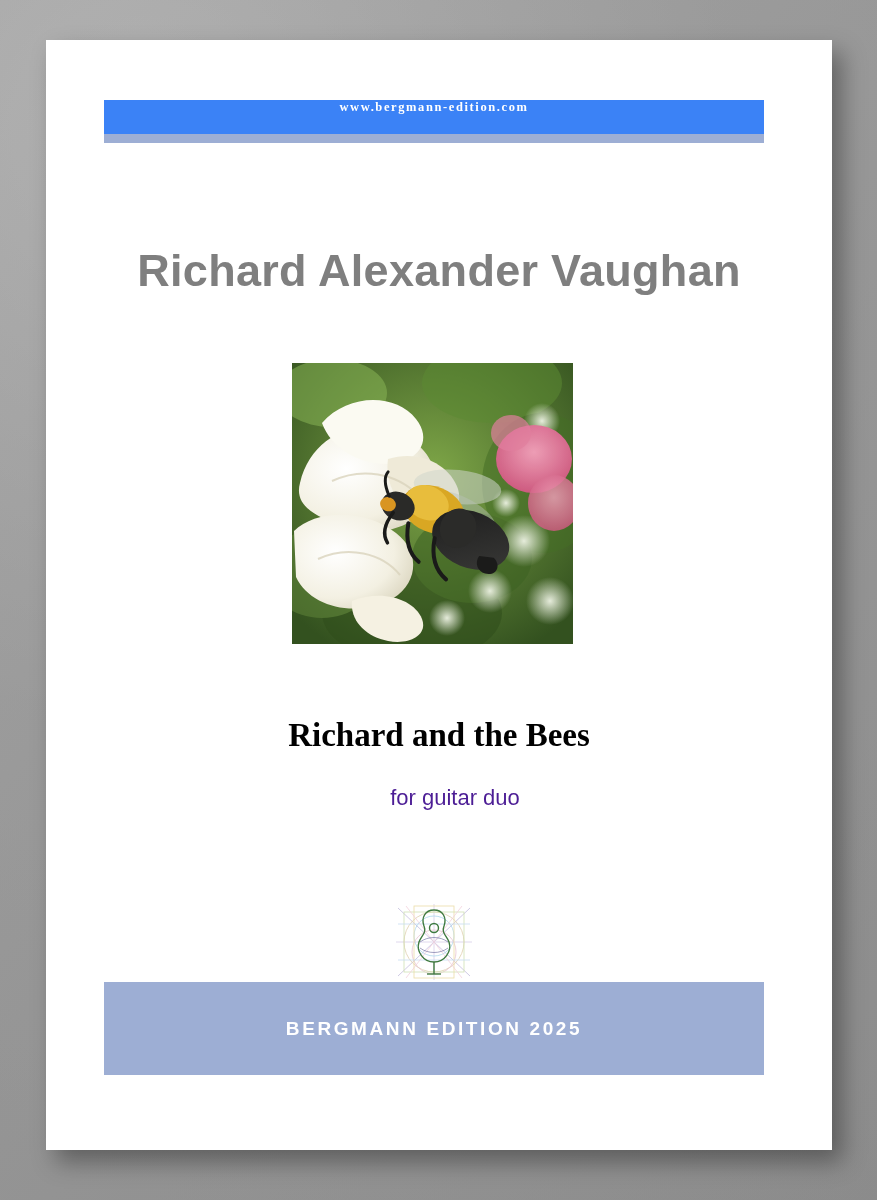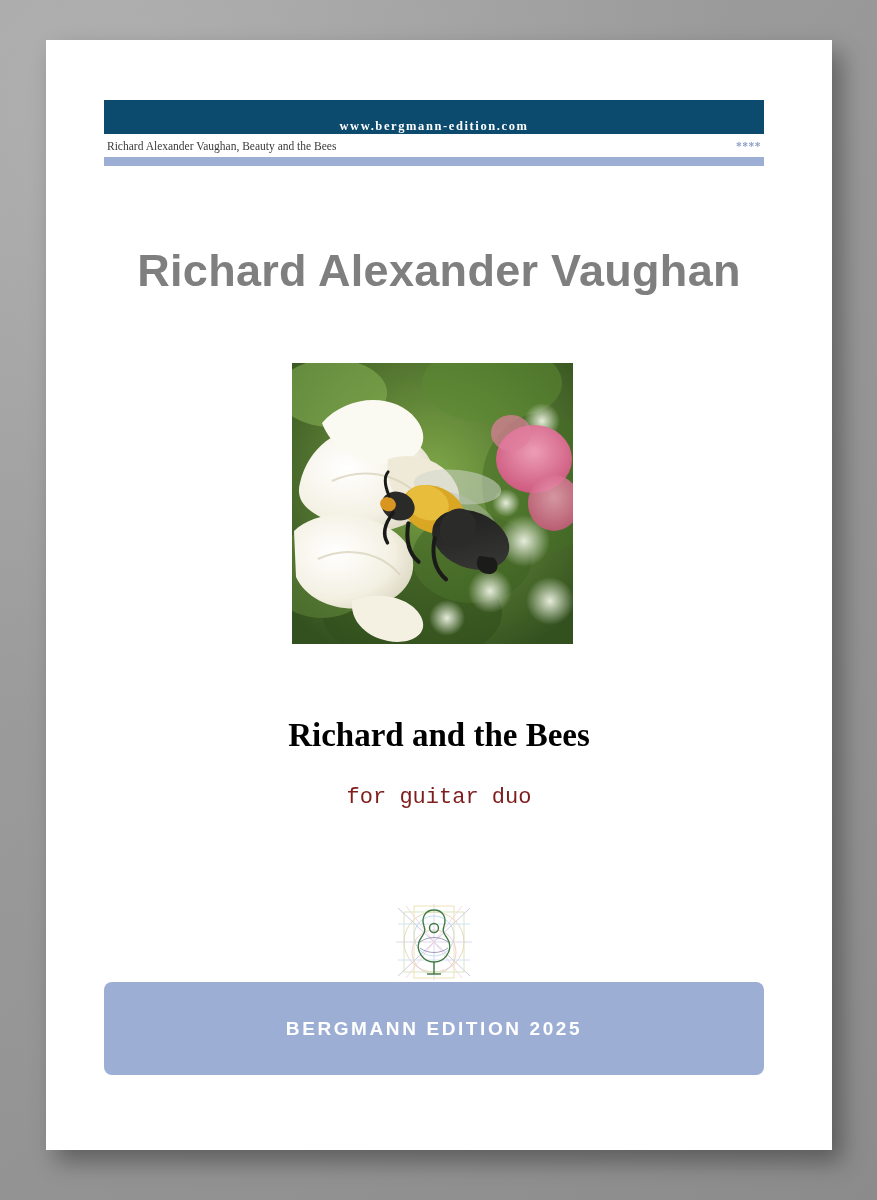--- a/index.html
+++ b/index.html
@@ -37,23 +37,23 @@
 
   
   .header-block {
     position: absolute;
     left: 58px;
     top: 60px;
     width: 660px;
   }
   .band-top {
     height: 34px;
-    background: #0c4a6e;
+    background: #3b82f6;
     display: flex;
-    align-items: flex-end;
+    align-items: flex-start;
     justify-content: center;
   }
   .band-top .url {
     color: #ffffff;
     font-size: 12.5px;
     letter-spacing: 1.6px;
     font-weight: bold;
     font-family: "Liberation Serif", serif;
   }
   .band-mid {
@@ -115,26 +115,26 @@
     width: 100%;
     text-align: center;
     font-size: 33px;
     font-weight: bold;
     color: #000000;
     font-family: "Liberation Serif", serif;
   }
   .work-sub {
     position: absolute;
     top: 745px;
-    left: 0;
+    left: 16px;
     width: 100%;
     text-align: center;
     font-size: 22px;
-    color: #7f1d1d;
-    font-family: Liberation Mono, monospace;
+    color: #4c1d95;
+    font-family: Liberation Sans, sans-serif;
   }
 
   
   .logo {
     position: absolute;
     left: 348px;
     top: 862px;
     width: 80px;
     height: 80px;
   }
@@ -143,44 +143,39 @@
   .footer-band {
     position: absolute;
     left: 58px;
     top: 942px;
     width: 660px;
     height: 93px;
     background: #9daed4;
     display: flex;
     align-items: center;
     justify-content: center;
-    border-radius: 8px;
   }
   .footer-band .imprint {
     color: #ffffff;
     font-size: 19px;
     letter-spacing: 2.6px;
     font-weight: bold;
     font-family: "Liberation Sans", sans-serif;
   }
 </style>
 </head>
 <body>
 
 <div class="backdrop"></div>
 
 <div class="page">
 
   <div class="header-block">
     <div class="band-top">
       <span class="url">www.bergmann-edition.com</span>
-    </div>
-    <div class="band-mid">
-      <span class="crumb">Richard Alexander Vaughan, Beauty and the Bees</span>
-      <span class="stars">****</span>
     </div>
     <div class="band-bottom"></div>
   </div>
 
   <div class="composer">Richard Alexander Vaughan</div>
 
   <div class="cover-photo">
     <svg width="281" height="281" viewBox="0 0 281 281" xmlns="http://www.w3.org/2000/svg">
       <defs>
         <radialGradient id="leafA" cx="50%" cy="40%" r="70%">

